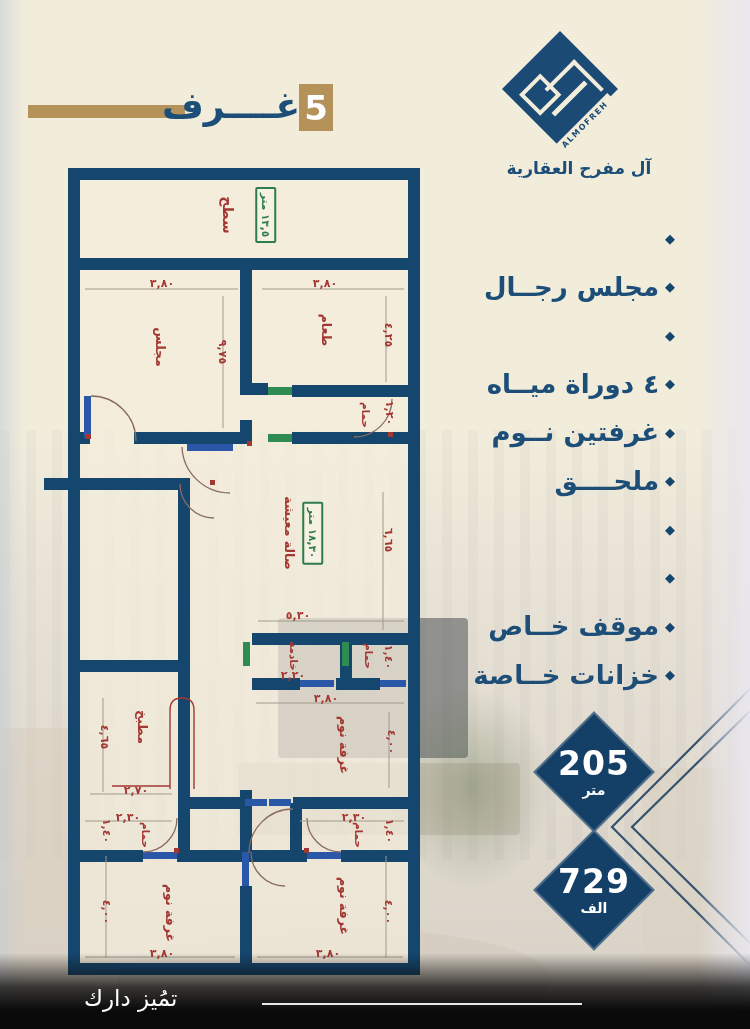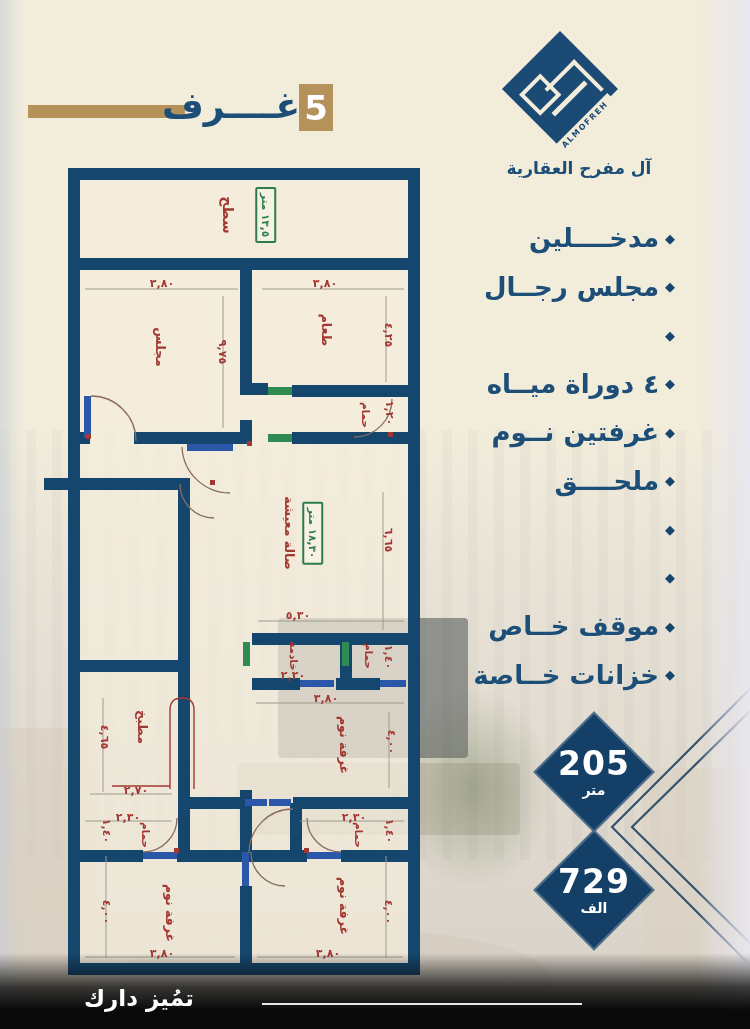--- a/index.html
+++ b/index.html
@@ -57,21 +57,21 @@
   .pl.rot{transform:translate(-50%,-50%) rotate(90deg);}
   .pl.dim{font-size:11px;}
   .pl.sm{font-size:10.5px;}
   .pl.gbox{color:#2e7c4b;border:2px solid #2e7c4b;background:rgba(246,241,227,.92);padding:3px 4px;
       font-size:10.5px;border-radius:2px;}
   
   .footer{left:0;top:953px;width:750px;height:76px;z-index:8;
     background:linear-gradient(180deg,rgba(10,10,10,0) 0%,rgba(10,10,10,.78) 45%,#0a0a0a 75%);}
   .footer .loc{position:absolute;right:40px;top:32px;color:#fff;font-size:22px;font-weight:bold;direction:rtl;}
   .footer .line{position:absolute;left:262px;top:50px;width:320px;height:2px;background:#e8e8e8;}
-  .footer .slog{position:absolute;left:84px;top:32px;color:#fff;font-size:23px;font-weight:bold;direction:rtl;}
+  .footer .slog{position:absolute;left:84px;top:32px;color:#fff;font-size:23px;font-weight:normal;direction:rtl;}
 </style>
 </head>
 <body>
 
 <div class="page">
 
   <div class="abs ph-base"></div>
   <div class="abs curtains"></div>
   <div class="abs sofa-l"></div>
   <div class="abs sofa-r"></div>
@@ -92,21 +92,20 @@
     </div>
     <div class="logo-band">
       <span>ALMOFREH</span>
     </div>
   </div>
   <div class="abs brand-name" dir="rtl">آل مفرح العقارية</div>
 
   <ul class="abs features">
     <li>
         <span class="blt">◆</span>
-        <span>مدخــــلين</span>
       </li>
     <li>
         <span class="blt">◆</span>
         <span>مجلس رجــال</span>
       </li>
     <li>
         <span class="blt">◆</span>
       </li>
     <li>
         <span class="blt">◆</span>

